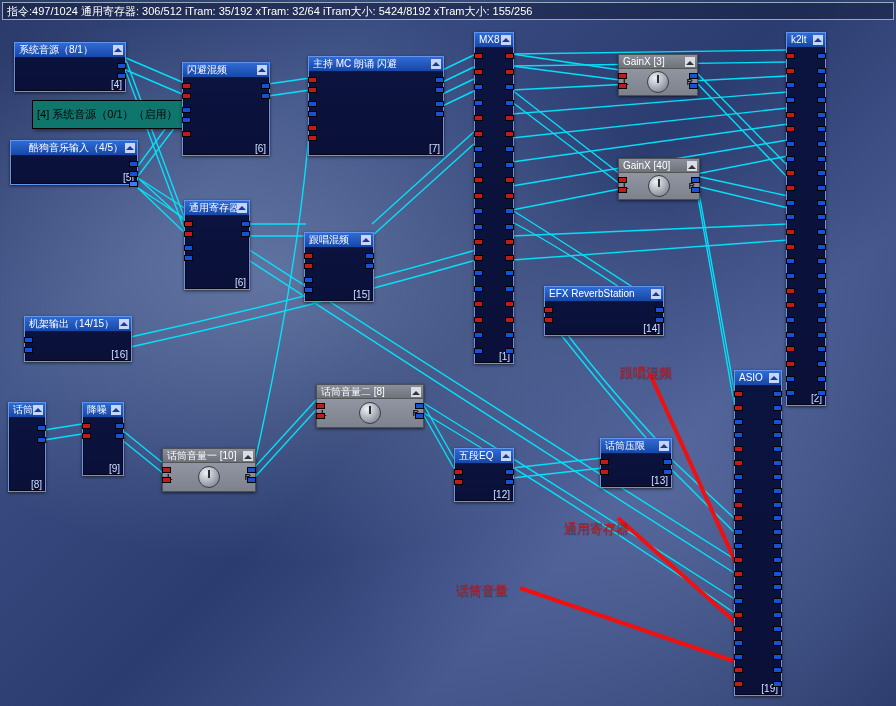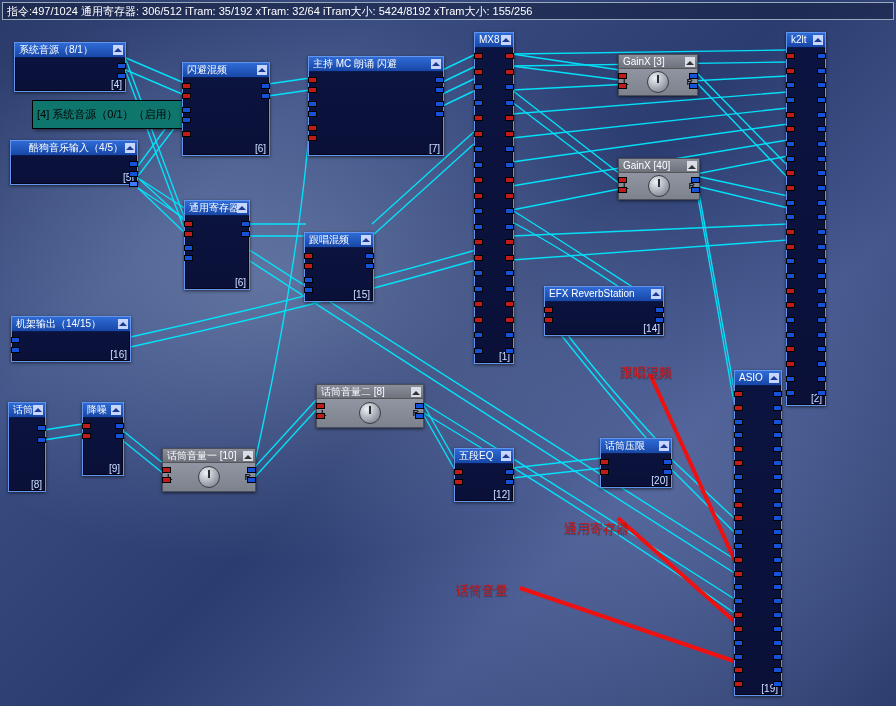--- a/index.html
+++ b/index.html
@@ -275,21 +275,21 @@
   <div class="title"><span>跟唱混频</span><span class="arrow"></span></div>
   <span class="idx">[15]</span>
   <span class="port in red" style="top:20px"></span>
   <span class="port in red" style="top:30px"></span>
   <span class="port in blue" style="top:44px"></span>
   <span class="port in blue" style="top:54px"></span>
   <span class="port out blue" style="top:20px"></span>
   <span class="port out blue" style="top:30px"></span>
 </div>
 
-<div class="node" style="left:11px; top:316px; width:120px; height:46px;">
+<div class="node" style="left:24px; top:316px; width:108px; height:46px;">
   <div class="title"><span>机架输出（14/15）</span><span class="arrow"></span></div>
   <span class="idx">[16]</span>
   <span class="port in blue" style="top:20px"></span>
   <span class="port in blue" style="top:30px"></span>
 </div>
 
 <div class="node" style="left:8px; top:402px; width:38px; height:90px;">
   <div class="title"><span>话筒</span><span class="arrow"></span></div>
   <span class="idx">[8]</span>
   <span class="port out blue" style="top:22px"></span>
@@ -335,21 +335,21 @@
   <div class="title"><span>五段EQ</span><span class="arrow"></span></div>
   <span class="idx">[12]</span>
   <span class="port in red" style="top:20px"></span>
   <span class="port in red" style="top:30px"></span>
   <span class="port out blue" style="top:20px"></span>
   <span class="port out blue" style="top:30px"></span>
 </div>
 
 <div class="node" style="left:600px; top:438px; width:72px; height:50px;">
   <div class="title"><span>话筒压限</span><span class="arrow"></span></div>
-  <span class="idx">[20]</span>
+  <span class="idx">[13]</span>
   <span class="port in red" style="top:20px"></span>
   <span class="port in red" style="top:30px"></span>
   <span class="port out blue" style="top:20px"></span>
   <span class="port out blue" style="top:30px"></span>
 </div>
 
 <div class="node" style="left:544px; top:286px; width:120px; height:50px;">
   <div class="title"><span>EFX ReverbStation</span><span class="arrow"></span></div>
   <span class="idx">[14]</span>
   <span class="port in red" style="top:20px"></span>

